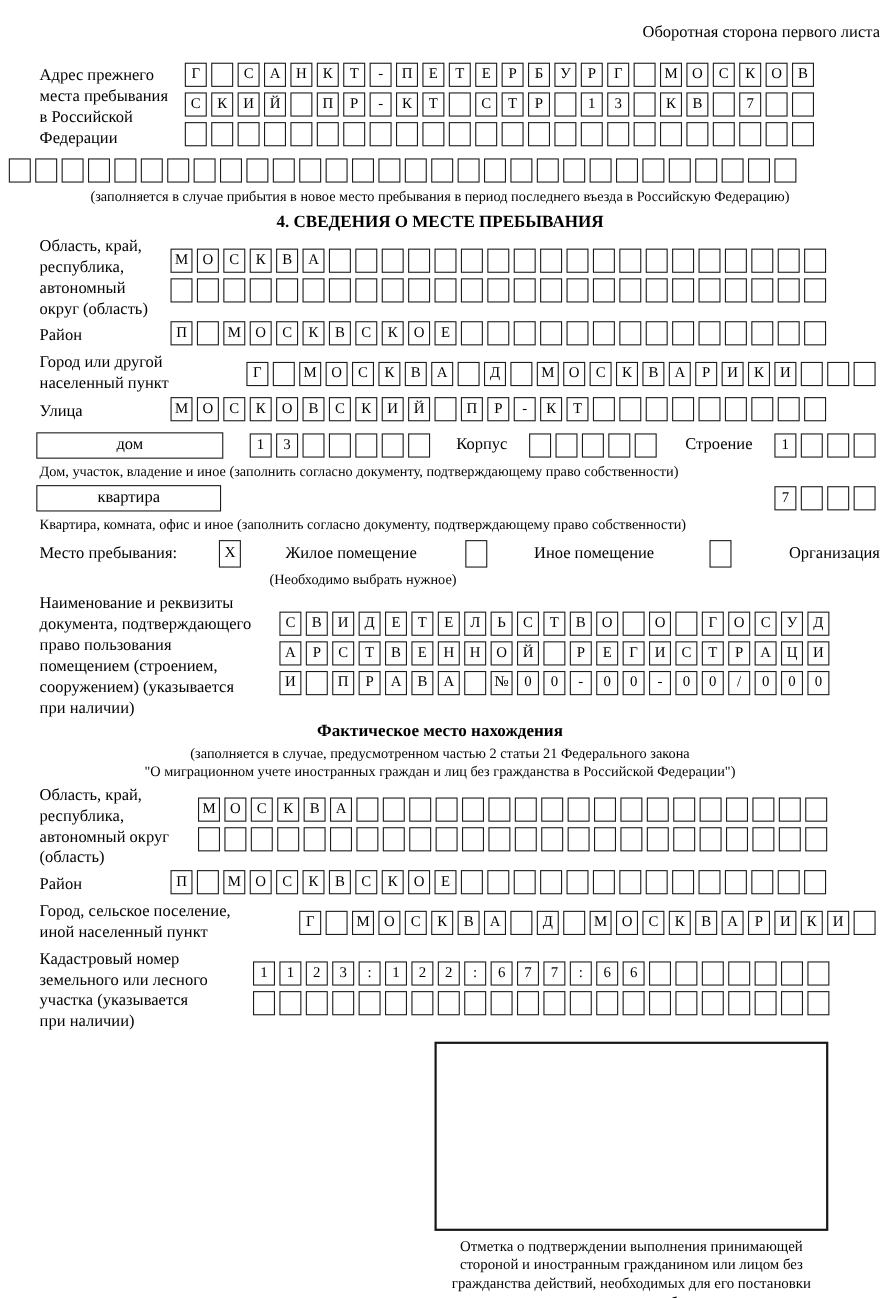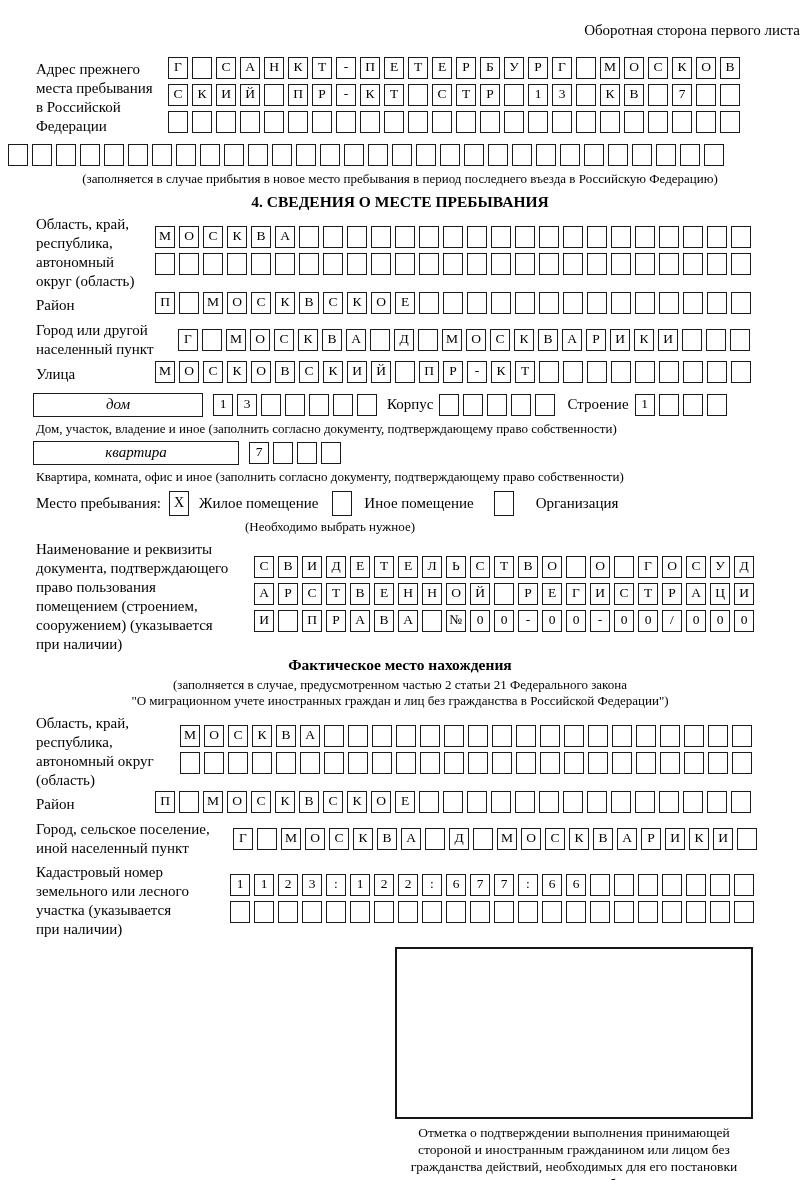--- a/index.html
+++ b/index.html
@@ -6,30 +6,30 @@
   .page{
     position:relative;width:800px;height:1180px;overflow:hidden;background:#ffffff;
     color:#000;font-family:"Liberation Serif","DejaVu Serif",serif;
   }
   .hdr{margin-top:22px;text-align:right;font-size:15px;}
   .lbl{font-size:15px;line-height:19px;white-space:pre-line;flex:none;}
   .note{font-size:13px;line-height:16px;}
   .cnote{text-align:center;font-size:13px;line-height:16.5px;}
   .sect-title{font-weight:bold;font-size:15.5px;text-align:center;}
   .frow{display:flex;margin-left:36px;align-items:center;}
-  .frow.center{align-items:center;}
+  .frow.center{align-items:center;justify-content:space-between;}
   .cellrow{white-space:nowrap;height:22px;margin-bottom:5px;}
   .cell{
     box-sizing:border-box;display:inline-block;width:20px;height:22px;
     border:1.6px solid #1b1b1b;margin-right:4px;text-align:center;
     font-size:13.5px;line-height:18px;vertical-align:top;
   }
   .wbox{
     box-sizing:border-box;height:24px;border:1.6px solid #1b1b1b;
-    text-align:center;font-size:15px;line-height:21px;flex:none;font-style:italic;
+    text-align:center;font-size:15px;line-height:21px;flex:none;
   }
   .cb{
     box-sizing:border-box;display:inline-block;width:20px;height:25px;
     border:1.6px solid #1b1b1b;text-align:center;font-size:14px;line-height:22px;flex:none;
   }
   .inlbl{font-size:15px;flex:none;}
   .stamp{box-sizing:border-box;width:358px;height:172px;border:2px solid #161616;margin-left:395px;}
   .stamp-cap{margin-left:352px;width:444px;text-align:center;font-size:13.5px;line-height:17px;white-space:pre-line;}
 </style>
 </head>
@@ -86,21 +86,21 @@
     <div class="wbox" style="width:170px;">дом</div>
     <div class="cellrow" style="margin-left:10px;margin-bottom:0;"><span class="cell">1</span><span class="cell">3</span><span class="cell"></span><span class="cell"></span><span class="cell"></span><span class="cell"></span><span class="cell"></span></div>
     <div class="inlbl" style="margin-left:6px;">Корпус</div>
     <div class="cellrow" style="margin-left:6px;margin-bottom:0;"><span class="cell"></span><span class="cell"></span><span class="cell"></span><span class="cell"></span><span class="cell"></span></div>
     <div class="inlbl" style="margin-left:8px;">Строение</div>
     <div class="cellrow" style="margin-left:6px;margin-bottom:0;"><span class="cell">1</span><span class="cell"></span><span class="cell"></span><span class="cell"></span></div>
   </div>
   <div class="note" style="margin-left:36px;margin-top:4px;">Дом, участок, владение и иное (заполнить согласно документу, подтверждающему право собственности)</div>
 
   <div class="frow center" style="margin-left:33px;margin-top:4px;">
-    <div class="wbox" style="width:206px;">квартира</div>
+    <div class="wbox" style="width:168px;">квартира</div>
     <div class="cellrow" style="margin-left:10px;margin-bottom:0;"><span class="cell">7</span><span class="cell"></span><span class="cell"></span><span class="cell"></span></div>
   </div>
   <div class="note" style="margin-left:36px;margin-top:4px;">Квартира, комната, офис и иное (заполнить согласно документу, подтверждающему право собственности)</div>
 
   <div class="frow center" style="margin-top:6px;">
     <div class="inlbl">Место пребывания:</div>
     <span class="cb" style="margin-left:8px;">X</span>
     <div class="inlbl" style="margin-left:10px;">Жилое помещение</div>
     <span class="cb" style="margin-left:14px;"></span>
     <div class="inlbl" style="margin-left:12px;">Иное помещение</div>

